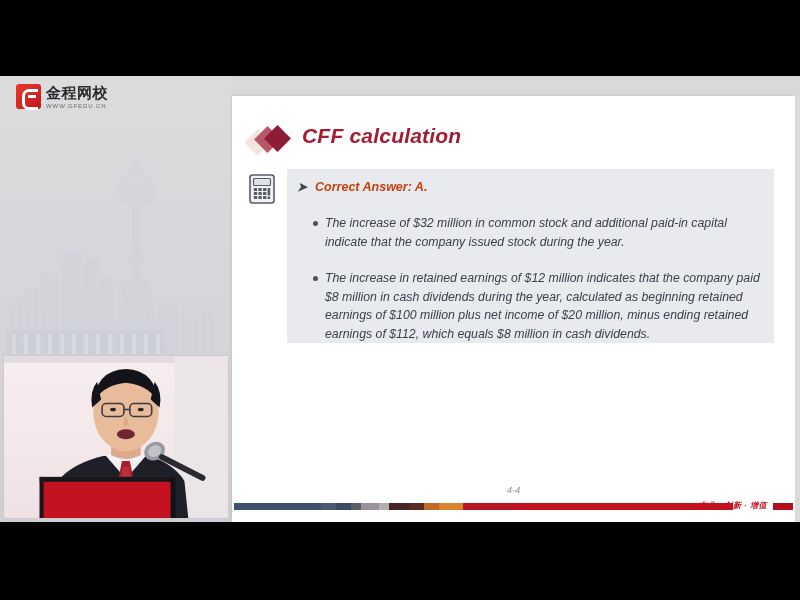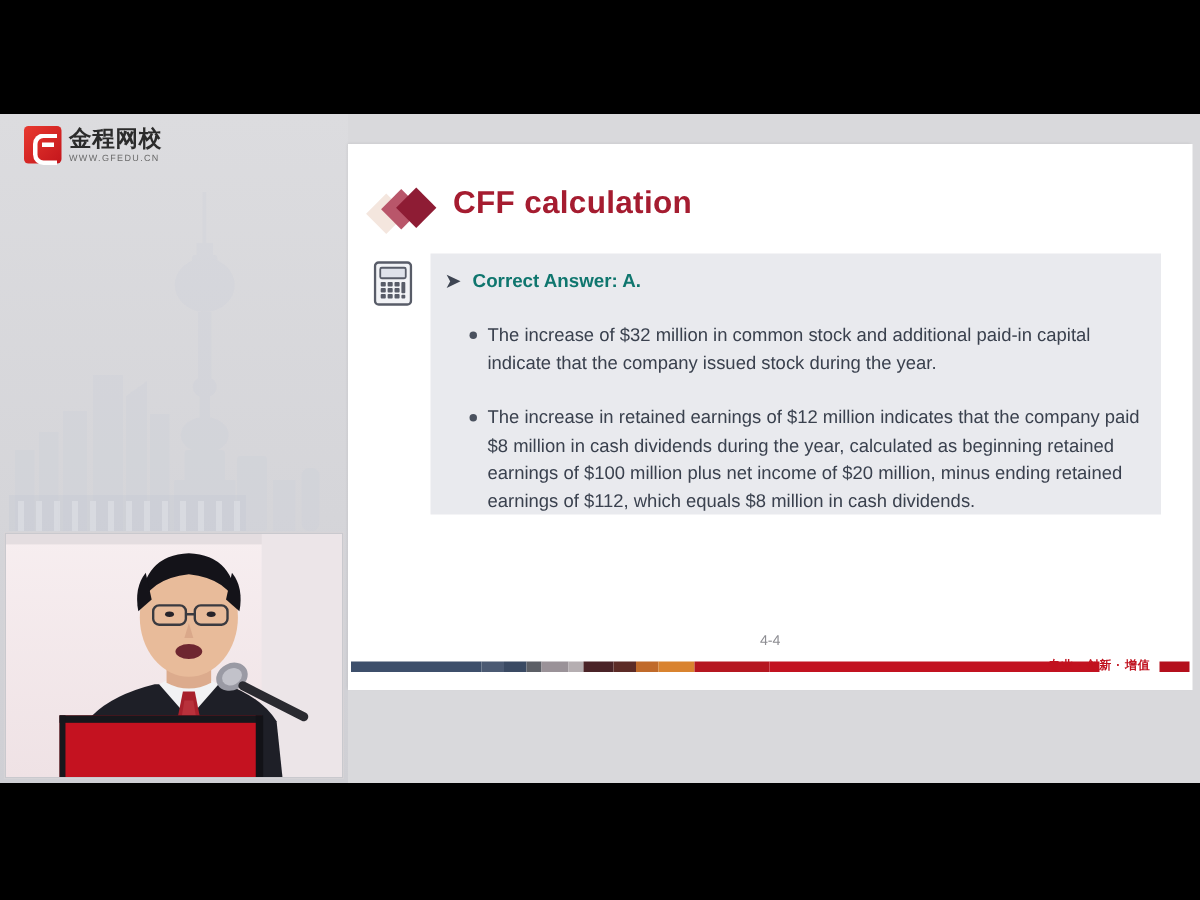--- a/index.html
+++ b/index.html
@@ -91,24 +91,25 @@
     background: #f3e9ea;
     overflow: hidden;
     border: 1px solid #c9c9ce;
   }
   #video-inner { position: absolute; inset: 0; }
 
   
   #slide {
     position: absolute;
     left: 232px; top: 20px;
-    width: 563px; height: 364px;
+    width: 563px; height: 426px;
     background: #ffffff;
     box-shadow: -1px -1px 2px rgba(0,0,0,.08);
     overflow: hidden;
+    font-style: italic;
   }
 
   
   #slide-title-row {
     position: absolute; left: 14px; top: 28px;
     display: flex; align-items: center;
   }
   .diamond {
     position: absolute;
     width: 19px; height: 19px;
@@ -141,21 +142,21 @@
   }
   #answer-line {
     display: flex; align-items: flex-start; gap: 8px;
     margin-bottom: 2px;
   }
   #arrow-bullet {
     color: #3e4552; font-size: 12px; font-weight: bold;
     line-height: 17px; flex: none;
   }
   #answer-text {
-    font-size: 12.5px; font-weight: bold; color: #0f766e;
+    font-size: 12.5px; font-weight: bold; color: #c2410c;
     line-height: 17px;
   }
   .bullet-item {
     display: flex; align-items: flex-start; gap: 7px;
     margin-left: 16px; margin-top: 18px;
   }
   .dot {
     flex: none; width: 5px; height: 5px; border-radius: 50%;
     background: #4a515e; margin-top: 7px;
   }

